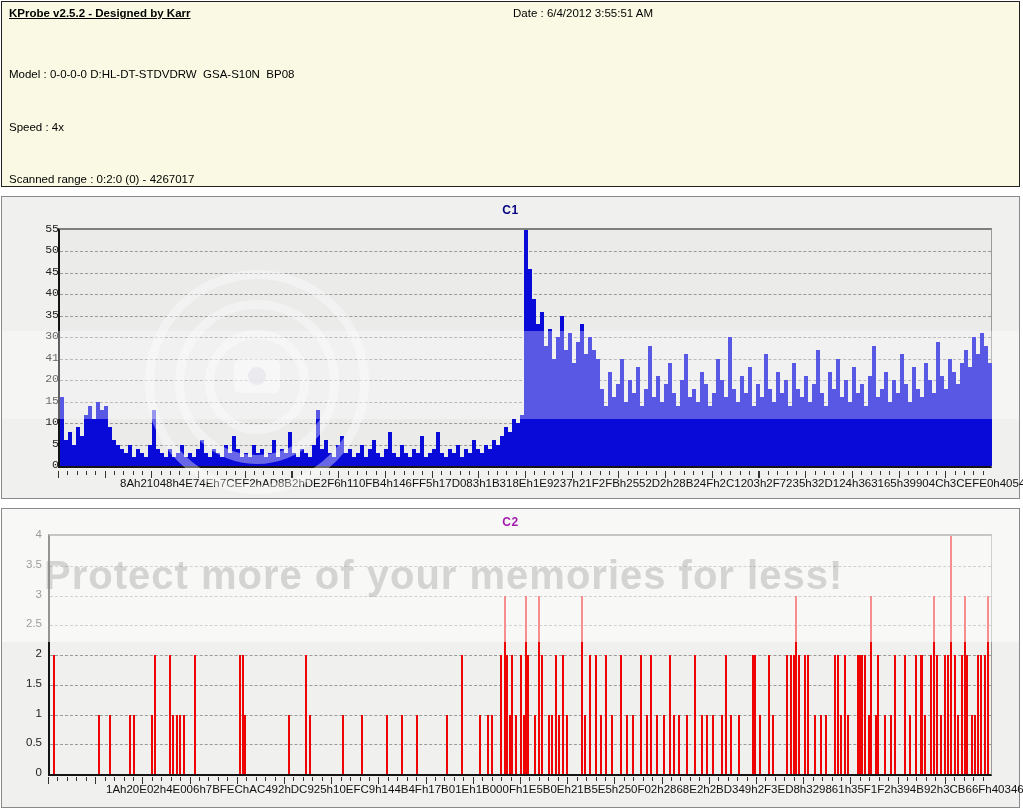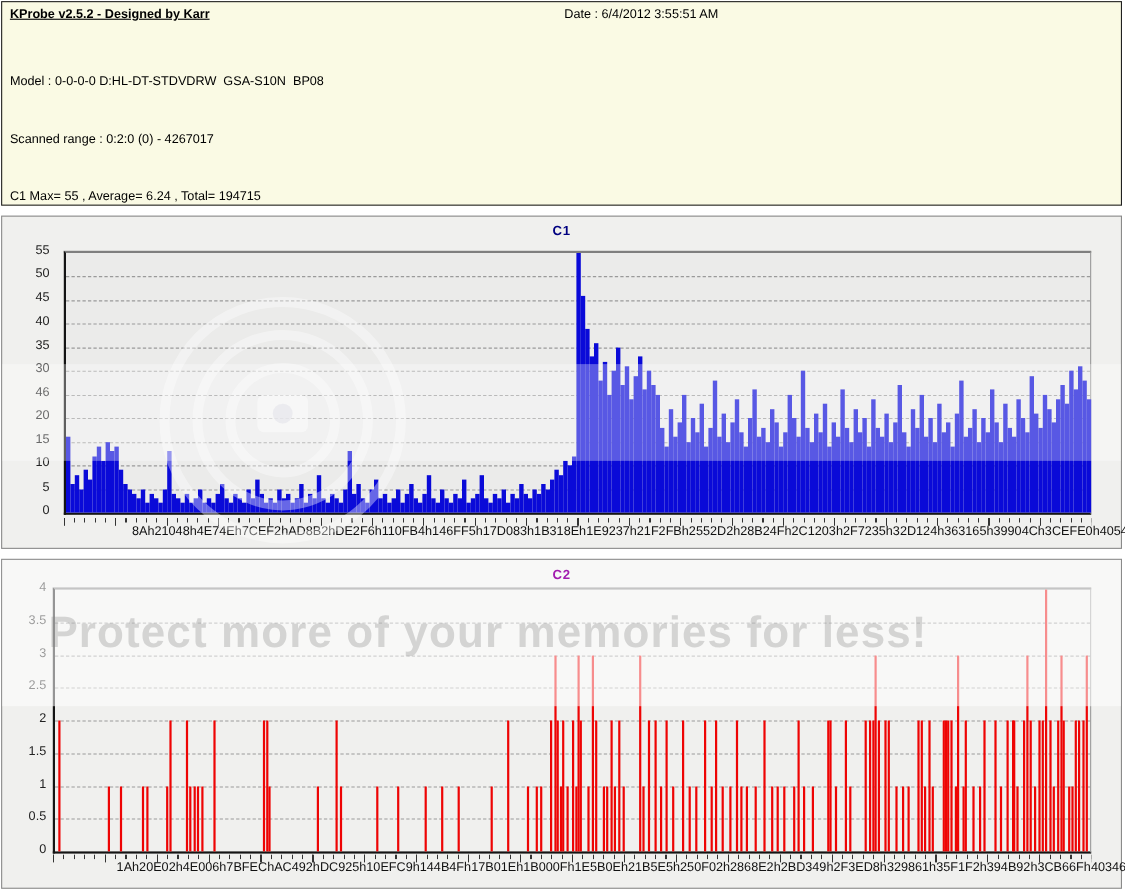--- a/index.html
+++ b/index.html
@@ -30,21 +30,21 @@
     border-top:1px dashed #9a9a9a; z-index:1; }
 
   .bars-flex { position:absolute; left:0; right:0; bottom:0; top:0;
     display:flex; align-items:flex-end; z-index:2; }
   .bars-flex .bar { flex:1 1 auto; }
 
   .bars-abs { position:absolute; left:0; right:0; bottom:0; top:0; z-index:2; }
   .bars-abs .bar { position:absolute; bottom:0; width:2px; }
 
   .ylab { position:absolute; width:38px; text-align:right; font-size:11.5px; color:#222; z-index:3; }
-  #c1 .ylab { left:5px; }
+  #c1 .ylab { left:19px;font-family:Liberation Mono, monospace; }
   #c2 .ylab { left:2px; }
 
   .tickstrip { position:absolute; height:4px; z-index:3; }
   .tickstrip.major { height:7px; }
   #c1 .tickstrip { left:56px; top:274px; width:934px;
     background:repeating-linear-gradient(to right,#333 0 1px,transparent 1px 9.34px); }
   #c1 .tickstrip.major { background:repeating-linear-gradient(to right,#333 0 1px,transparent 1px 46.7px); }
   #c2 .tickstrip { left:46px; top:268px; width:944px;
     background:repeating-linear-gradient(to right,#333 0 1px,transparent 1px 9.44px); }
   #c2 .tickstrip.major { background:repeating-linear-gradient(to right,#333 0 1px,transparent 1px 47.2px); }
@@ -70,20 +70,21 @@
     color:rgba(130,130,130,0.30); letter-spacing:1px; z-index:6; pointer-events:none; white-space:nowrap; }
 </style>
 </head>
 <body>
 
 <div class="header-panel">
   <div class="hdr-title">KProbe v2.5.2 - Designed by Karr</div>
   <div class="hdr-date">Date : 6/4/2012 3:55:51 AM</div>
   <div class="hdr-info">
     <div>Model : 0-0-0-0 D:HL-DT-STDVDRW  GSA-S10N  BP08</div>
+    <div>Speed : 4x</div>
     <div>Scanned range : 0:2:0 (0) - 4267017</div>
     <div>C1 Max= 55 , Average= 6.24 , Total= 194715</div>
     <div>C2 Max= 4 , Average= 0.15 , Total= 4769</div>
   </div>
 </div>
 
 <div id="c1" class="chart-panel">
   <div class="chart-title" style="color: rgb(0, 0, 128);">C1</div>
   <div class="plot">
     <div class="bars-flex">
@@ -337,21 +338,21 @@
   <div class="wm-ring" style="left:143px; top:73px; width:224px; height:224px;"></div>
   <div class="wm-ring" style="left:173px; top:103px; width:164px; height:164px;"></div>
   <div class="wm-ring" style="left:203px; top:133px; width:104px; height:104px;"></div>
   <div class="wm-cam"></div>
 <div class="ylab" style="top: 25px;">55</div>
     <div class="ylab" style="top: 46.4545px;">50</div>
     <div class="ylab" style="top: 67.9091px;">45</div>
     <div class="ylab" style="top: 89.3636px;">40</div>
     <div class="ylab" style="top: 110.818px;">35</div>
     <div class="ylab" style="top: 132.273px;">30</div>
-    <div class="ylab" style="top: 153.727px;">46</div>
+    <div class="ylab" style="top: 153.727px;">41</div>
     <div class="ylab" style="top: 175.182px;">20</div>
     <div class="ylab" style="top: 196.636px;">15</div>
     <div class="ylab" style="top: 218.091px;">10</div>
     <div class="ylab" style="top: 239.545px;">5</div>
     <div class="ylab" style="top: 261px;">0</div>
     <div class="tickstrip"></div>
     <div class="tickstrip major"></div>
     <div class="xlabels">
       <span>8Ah</span>
       <span>21048h</span>

